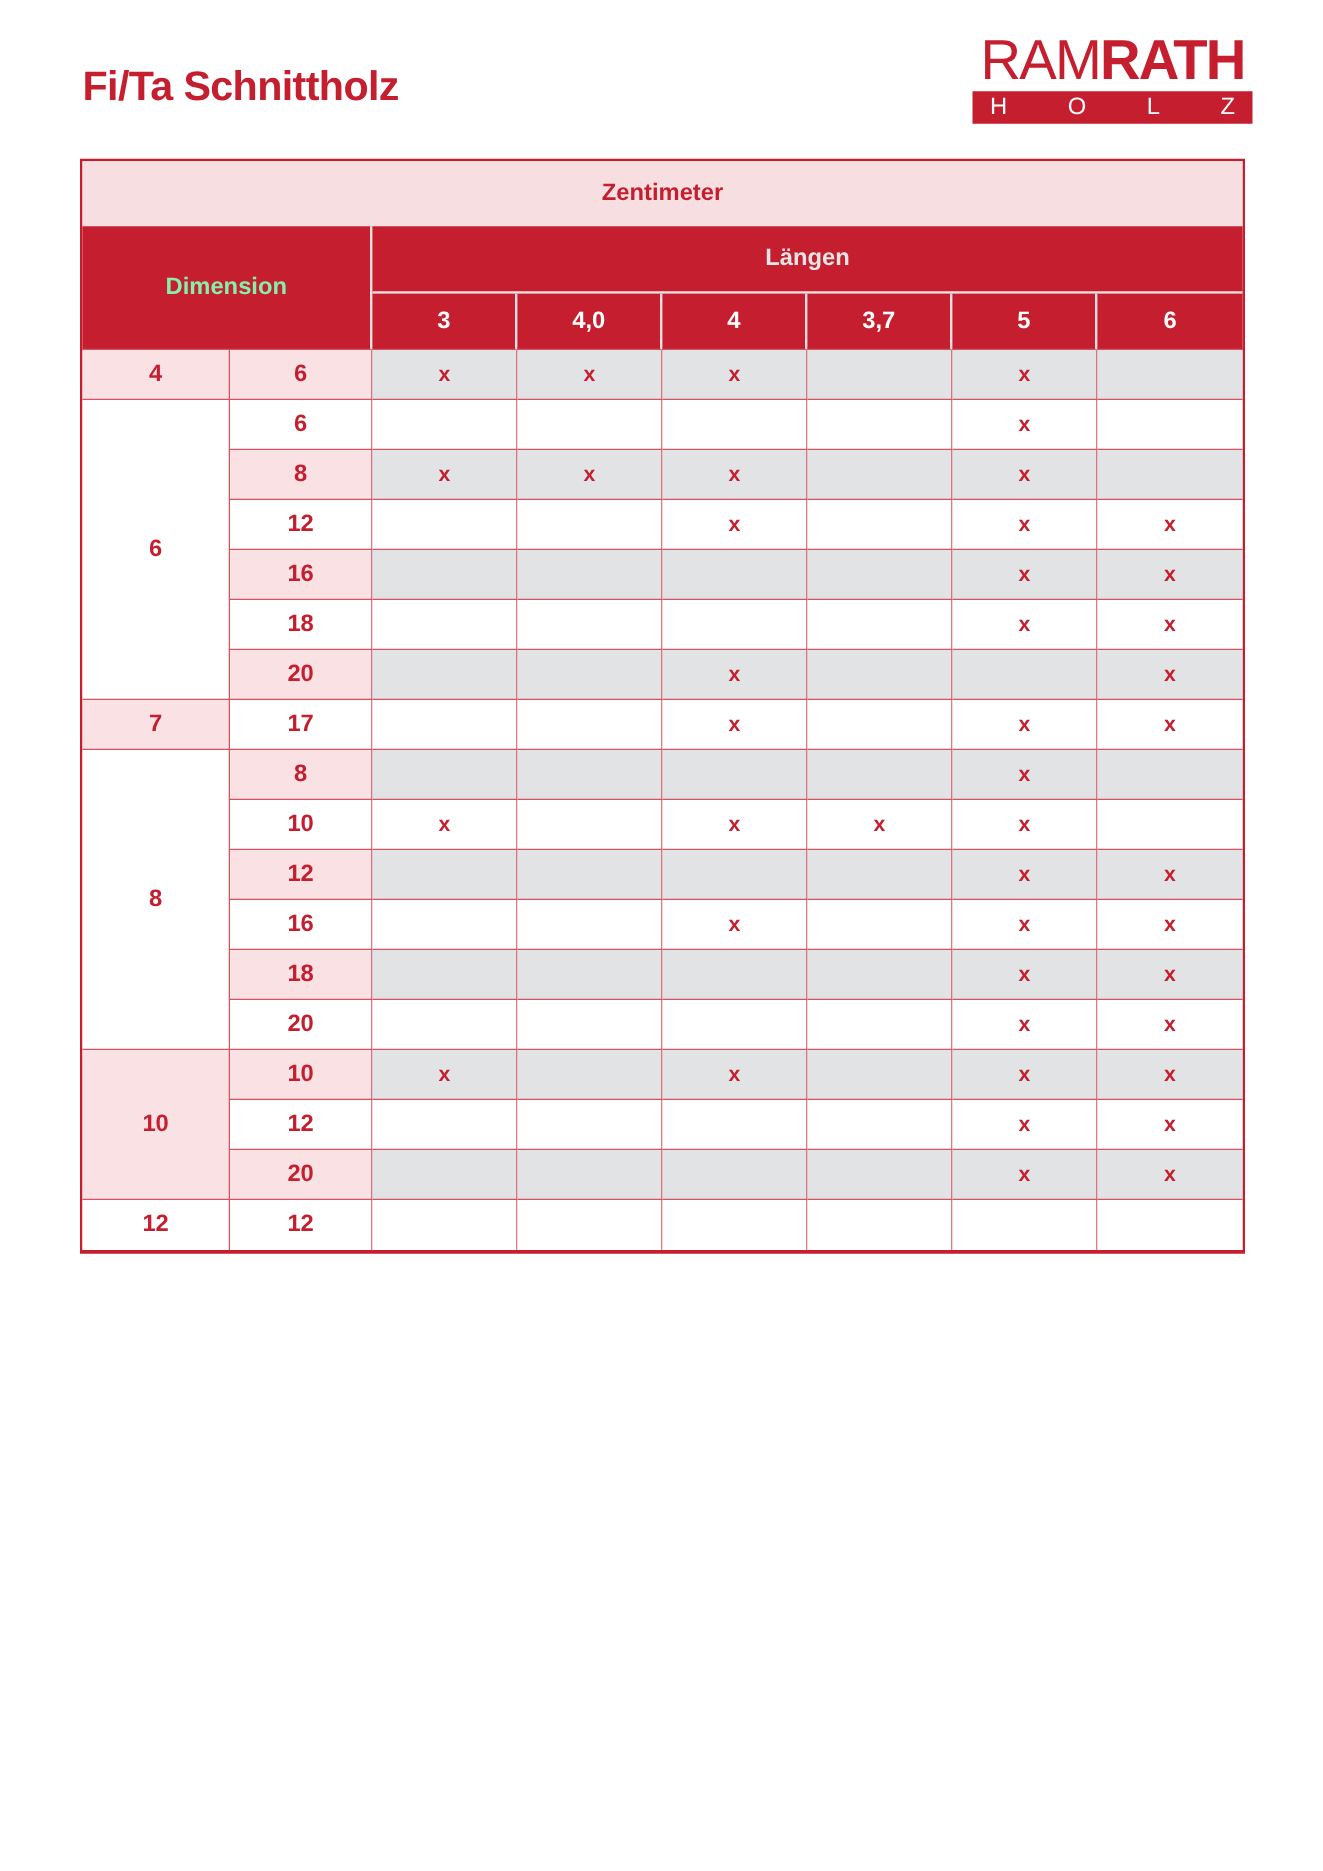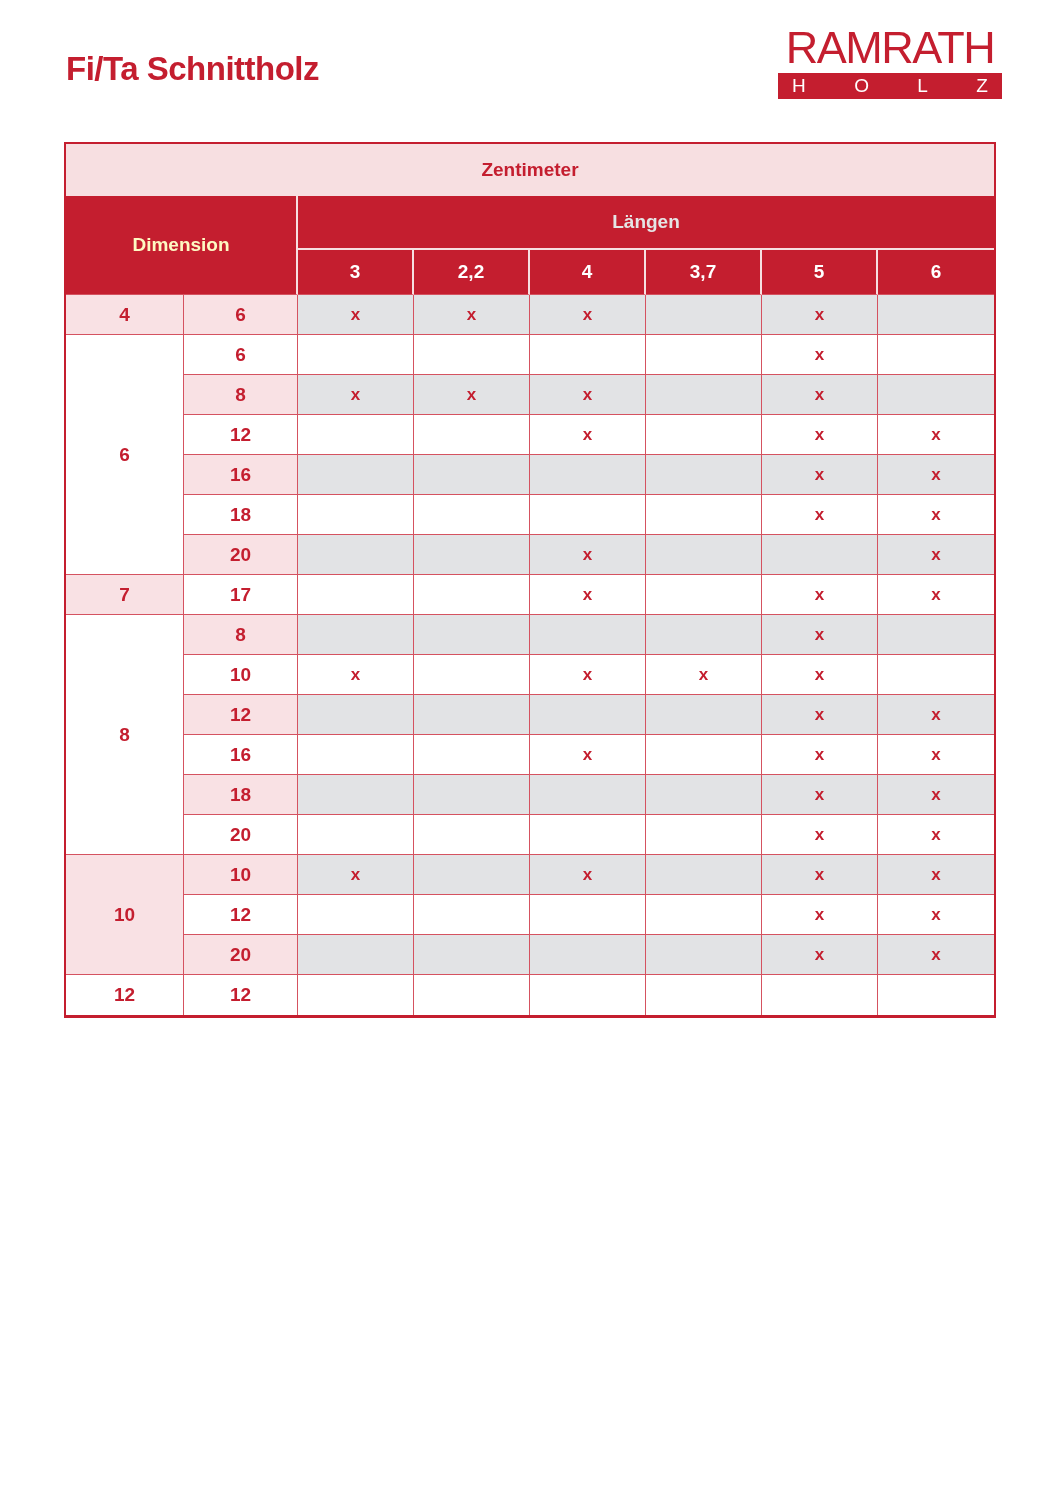--- a/index.html
+++ b/index.html
@@ -26,45 +26,45 @@
   }
 
   
   .logo{position:absolute;left:778px;top:27px;width:224px;}
   .logo-word{
     display:flex;justify-content:center;
     font-size:45px;line-height:0.95;color:var(--brand-red);
     letter-spacing:-1.5px;white-space:nowrap;
   }
   .logo-ram{font-weight:400;}
-  .logo-rath{font-weight:400;}
+  .logo-rath{font-weight:700;}
   .logo-bar{
     margin-top:3px;height:26px;background:var(--brand-red);
     display:flex;align-items:center;justify-content:space-between;
     padding:0 14px;color:#ffffff;font-size:19px;font-weight:400;
   }
 
   
   table.grid{
-    position:absolute;left:64px;top:142px;
+    position:absolute;left:64px;top:127px;
     width:932px;table-layout:fixed;
     border-collapse:separate;border-spacing:0;
     border:2px solid var(--brand-red);
     border-bottom-width:3px;
   }
   table.grid th, table.grid td{
     padding:0;text-align:center;vertical-align:middle;
     font-weight:bold;overflow:hidden;
   }
   th.zent{
     height:52px;background:var(--band-pink);color:var(--brand-red);
     font-size:19px;
   }
   th.dim-h{
-    background:var(--brand-red);color:#fef9c3;font-size:19px;
+    background:var(--brand-red);color:#86efac;font-size:19px;
     border-right:2px solid var(--band-pink);
     border-bottom:1px solid var(--line-red);
   }
   th.laeng-h{
     height:54px;background:var(--brand-red);color:#e5e5e5;font-size:19px;
     border-bottom:2px solid var(--band-pink);
   }
   th.len-th{
     height:45px;background:var(--brand-red);color:#ffffff;font-size:19px;
     border-right:2px solid var(--band-pink);
@@ -118,21 +118,21 @@
     <thead>
       <tr>
         <th class="zent" colspan="8">Zentimeter</th>
       </tr>
       <tr>
         <th class="dim-h" colspan="2" rowspan="2">Dimension</th>
         <th class="laeng-h" colspan="6">Längen</th>
       </tr>
       <tr id="length-row">
           <th class="len-th">3</th>
-          <th class="len-th">2,2</th>
+          <th class="len-th">4,0</th>
           <th class="len-th">4</th>
           <th class="len-th">3,7</th>
           <th class="len-th">5</th>
           <th class="len-th last-col">6</th>
         </tr>
     </thead>
     <tbody id="table-body">
         <tr>
           <td rowspan="1" class="dim-cell pink">4</td>
           <td class="size-cell pink">6</td>

